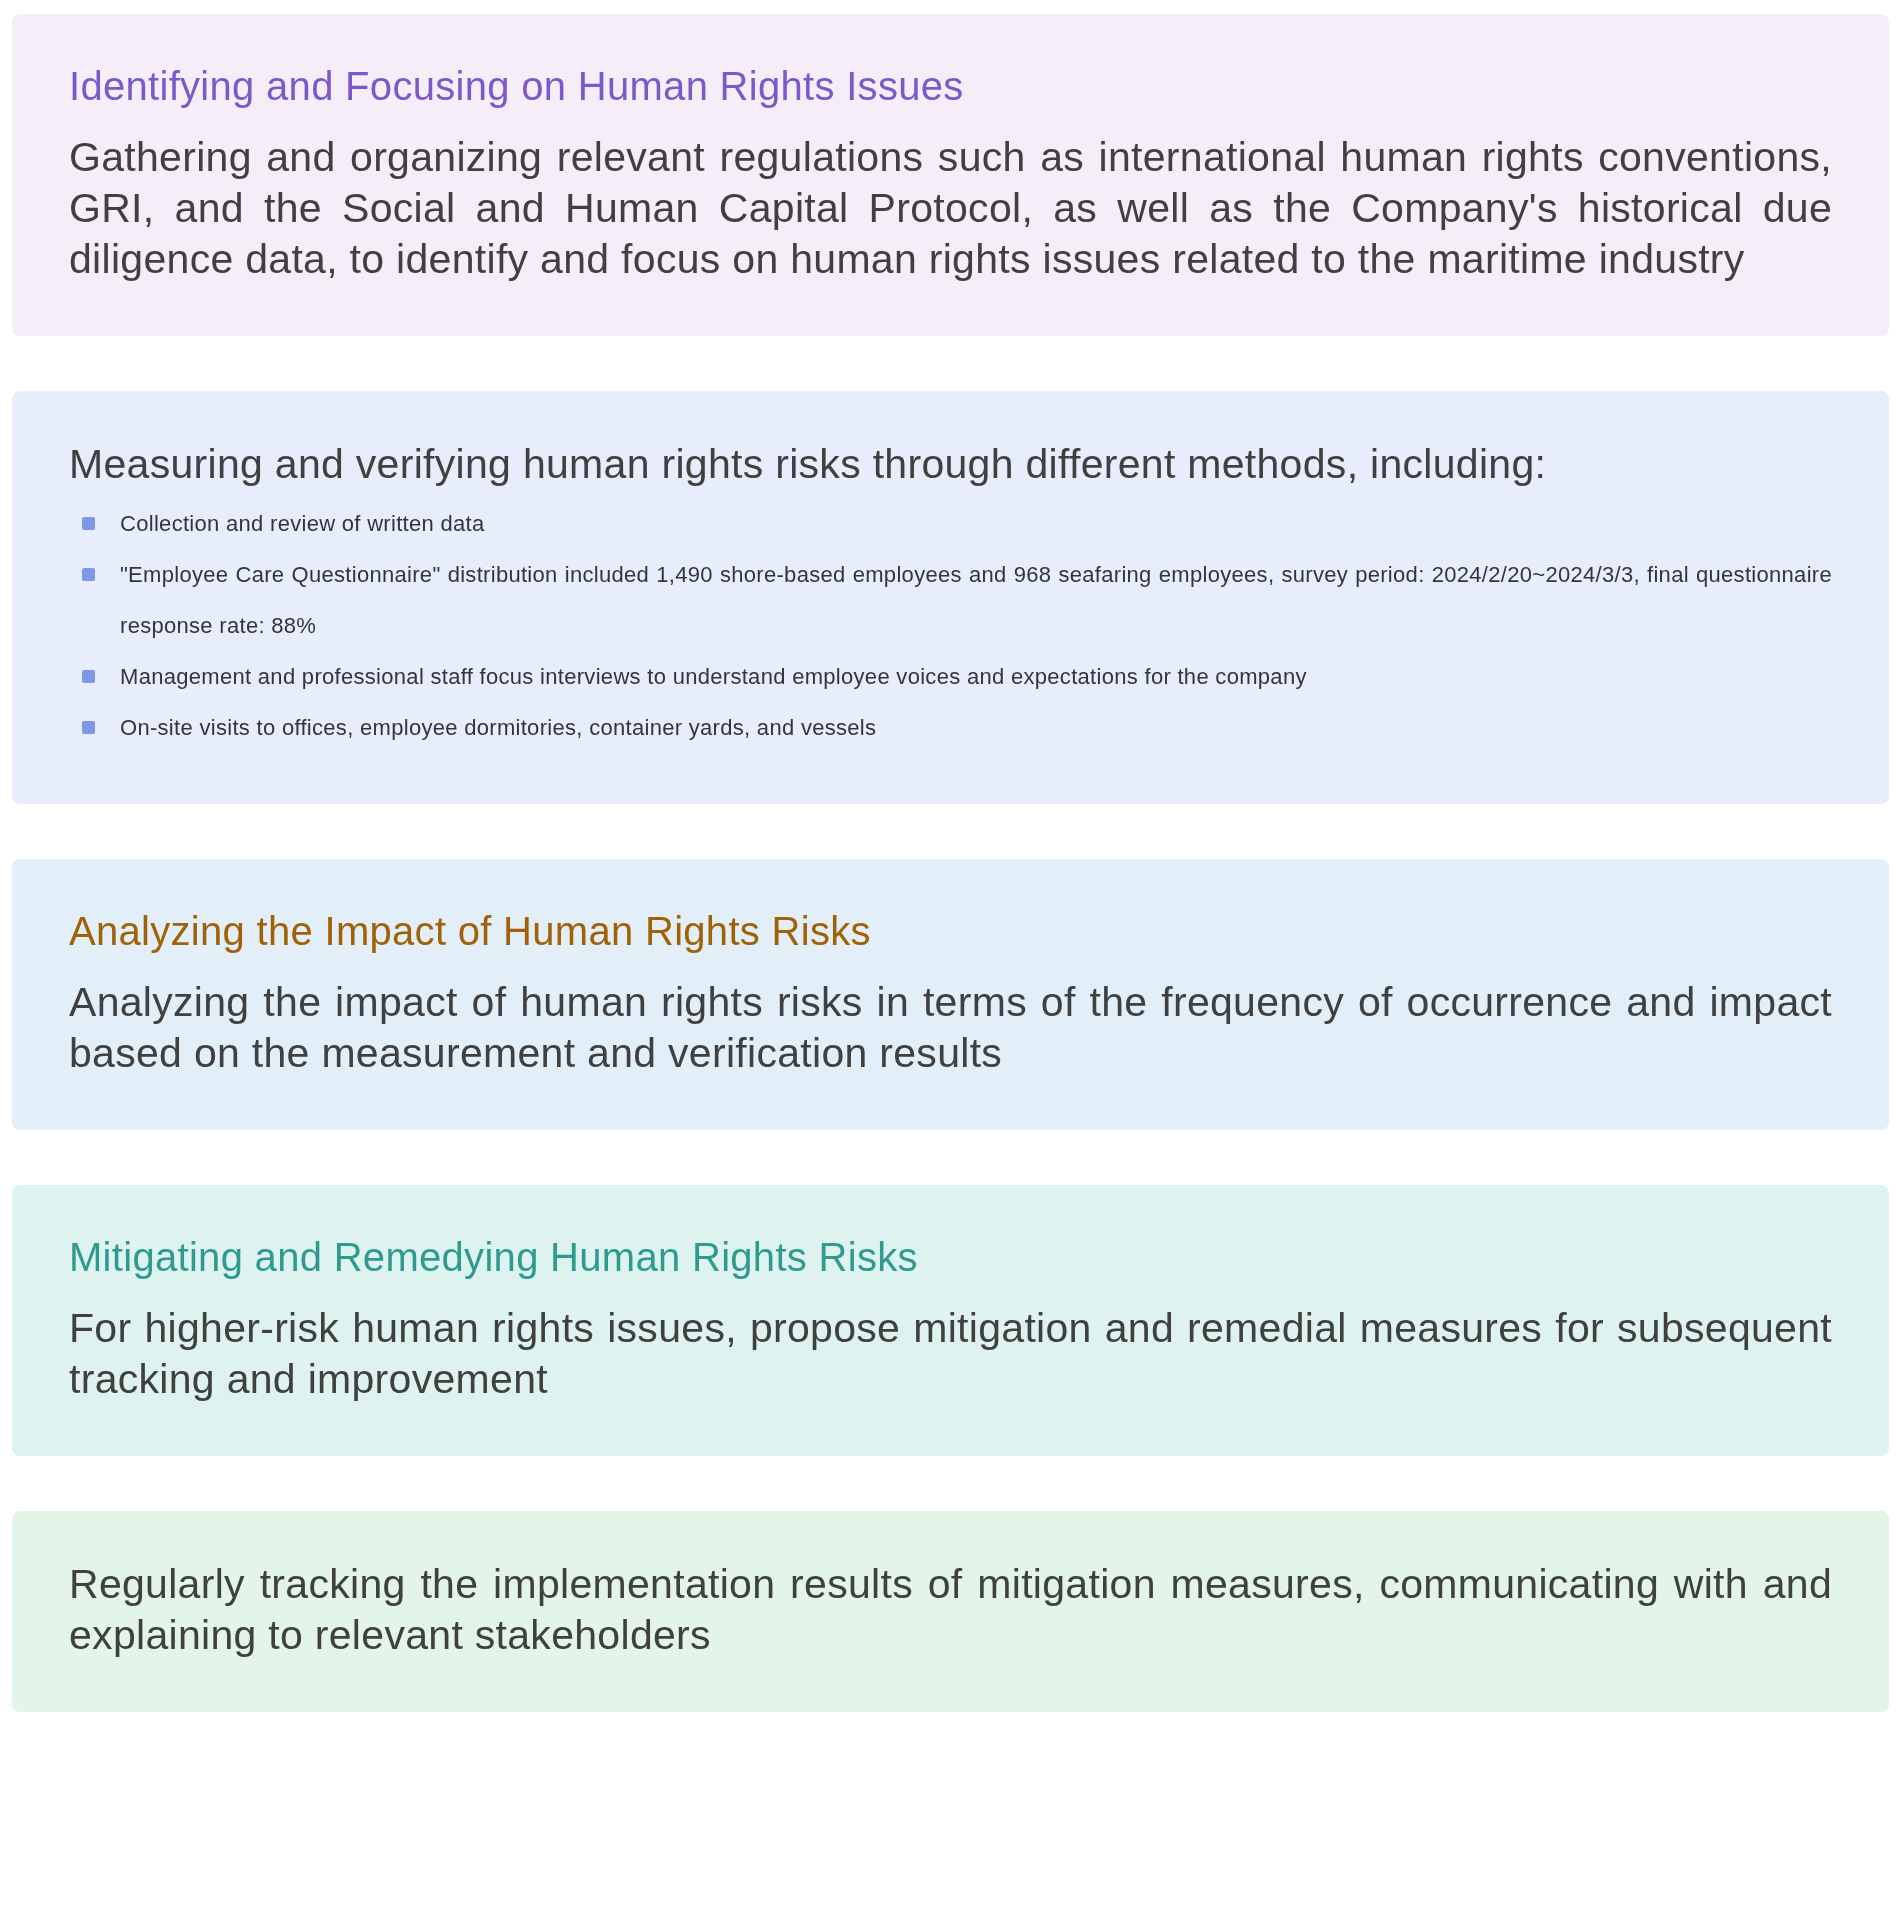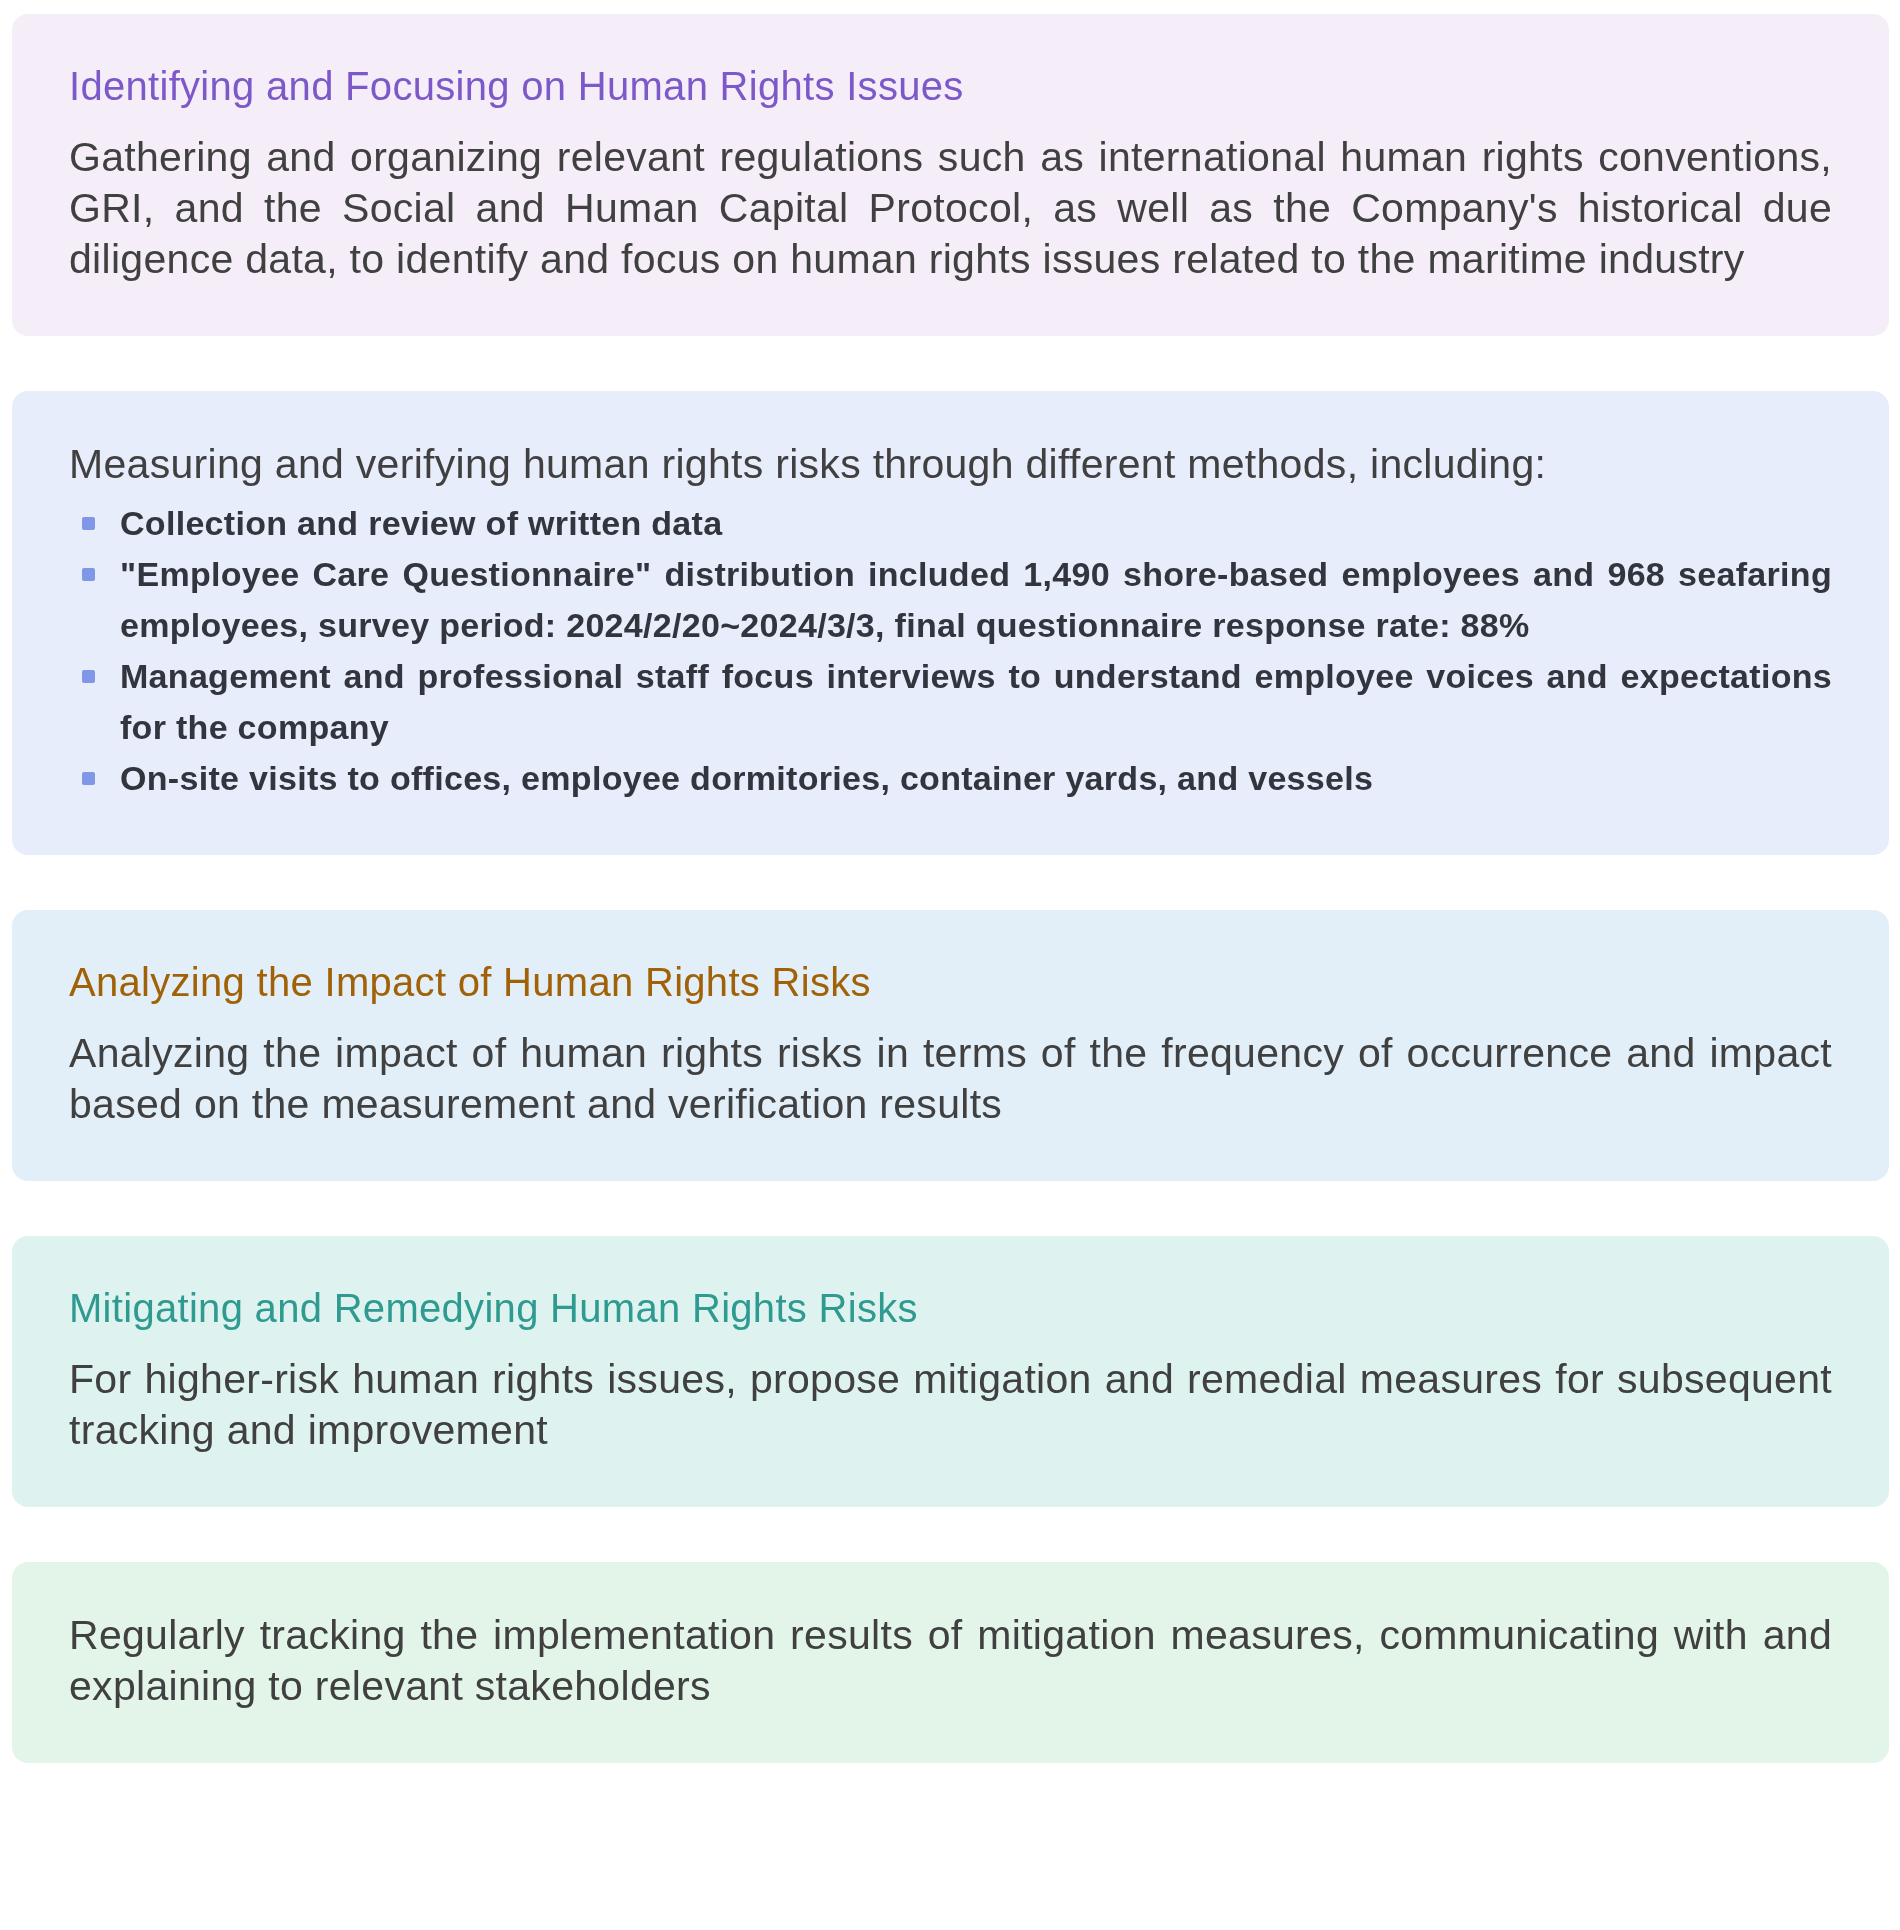--- a/index.html
+++ b/index.html
@@ -9,21 +9,21 @@
   }
   body {
     width: 1901px;
     font-family: "Liberation Sans", "DejaVu Sans", sans-serif;
     color: #32353d;
   }
   .page {
     padding: 14px 12px 17px 12px;
   }
   .card {
-    border-radius: 16px;
+    border-radius: 8px;
     padding: 48px 57px 51px 57px;
     margin-bottom: 55px;
   }
   .card:last-child {
     margin-bottom: 0;
   }
   .card-title {
     margin: 0 0 22px 0;
     font-size: 40px;
     line-height: 48px;
@@ -40,23 +40,23 @@
     color: #404040;
   }
   .bullet-list {
     list-style: none;
     margin: 8px 0 0 0;
     padding: 0;
   }
   .bullet-item {
     display: grid;
     grid-template-columns: 51px 1fr;
-    font-size: 34px;
+    font-size: 22px;
     line-height: 51px;
-    font-weight: 700;
+    font-weight: 400;
     letter-spacing: 0.3px;
   }
   .bullet-square {
     width: 13px;
     height: 13px;
     margin-left: 13px;
     margin-top: 19px;
     background: #7f97e6;
     border-radius: 2px;
   }

